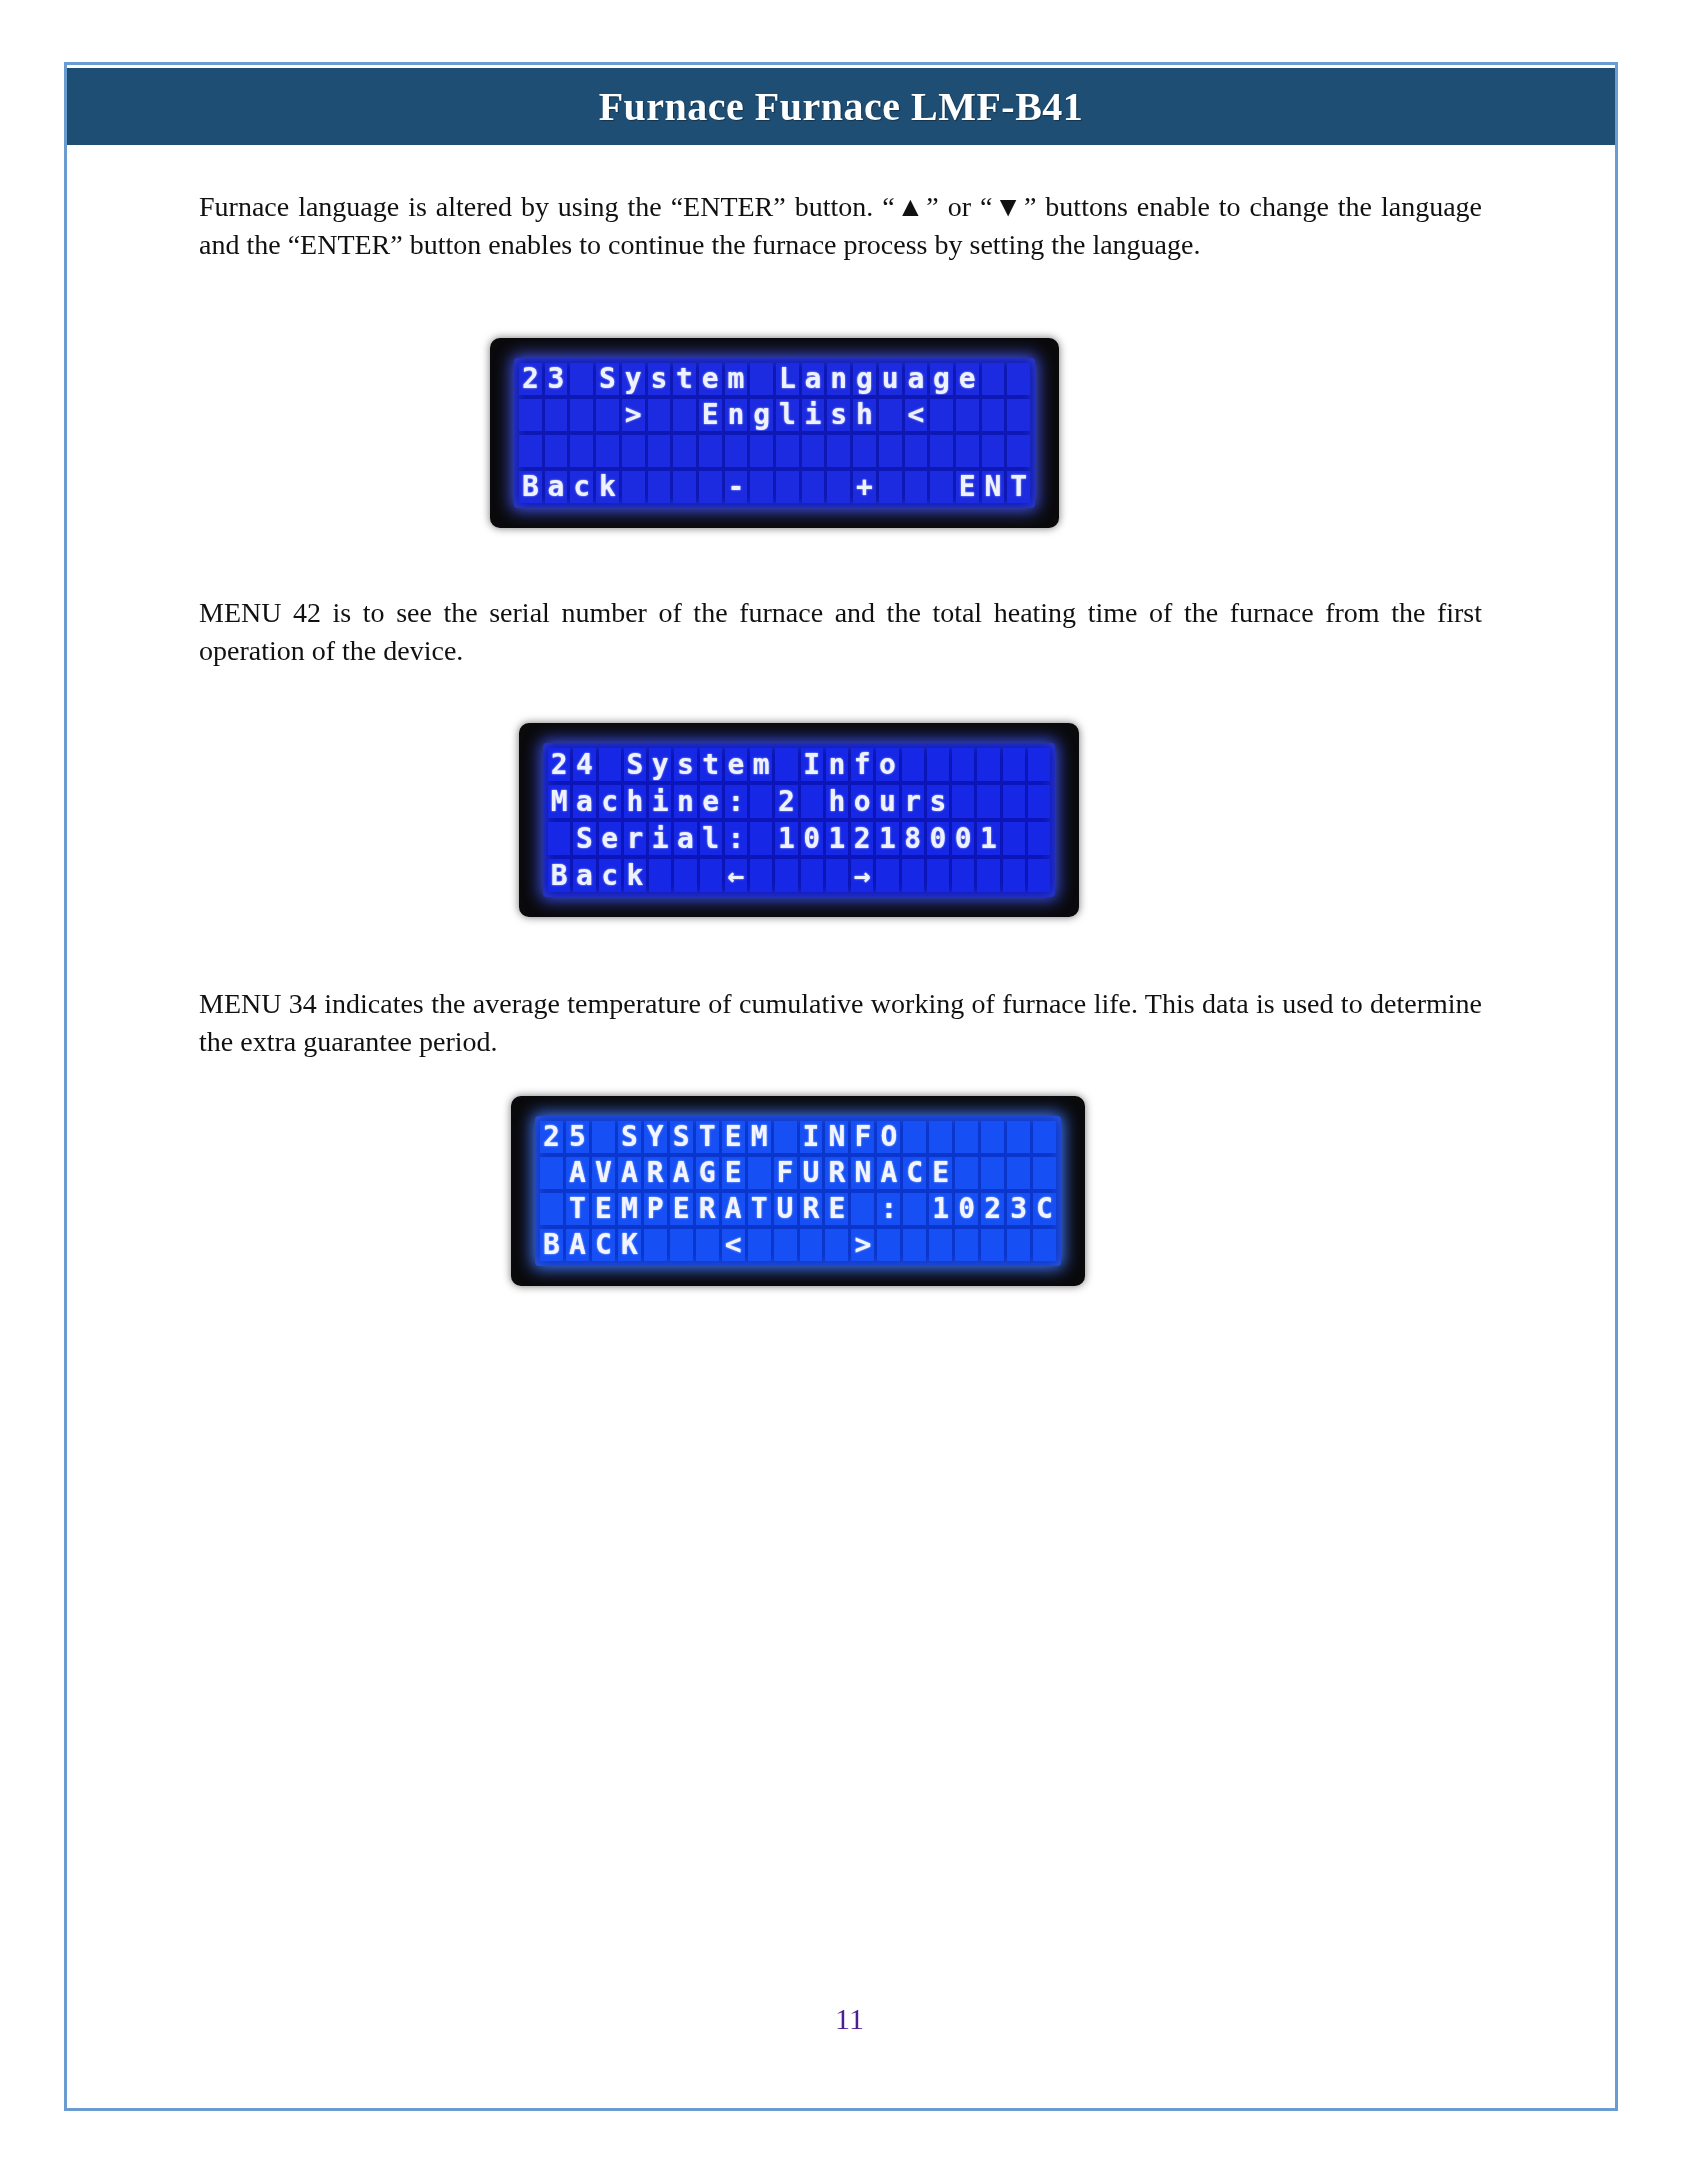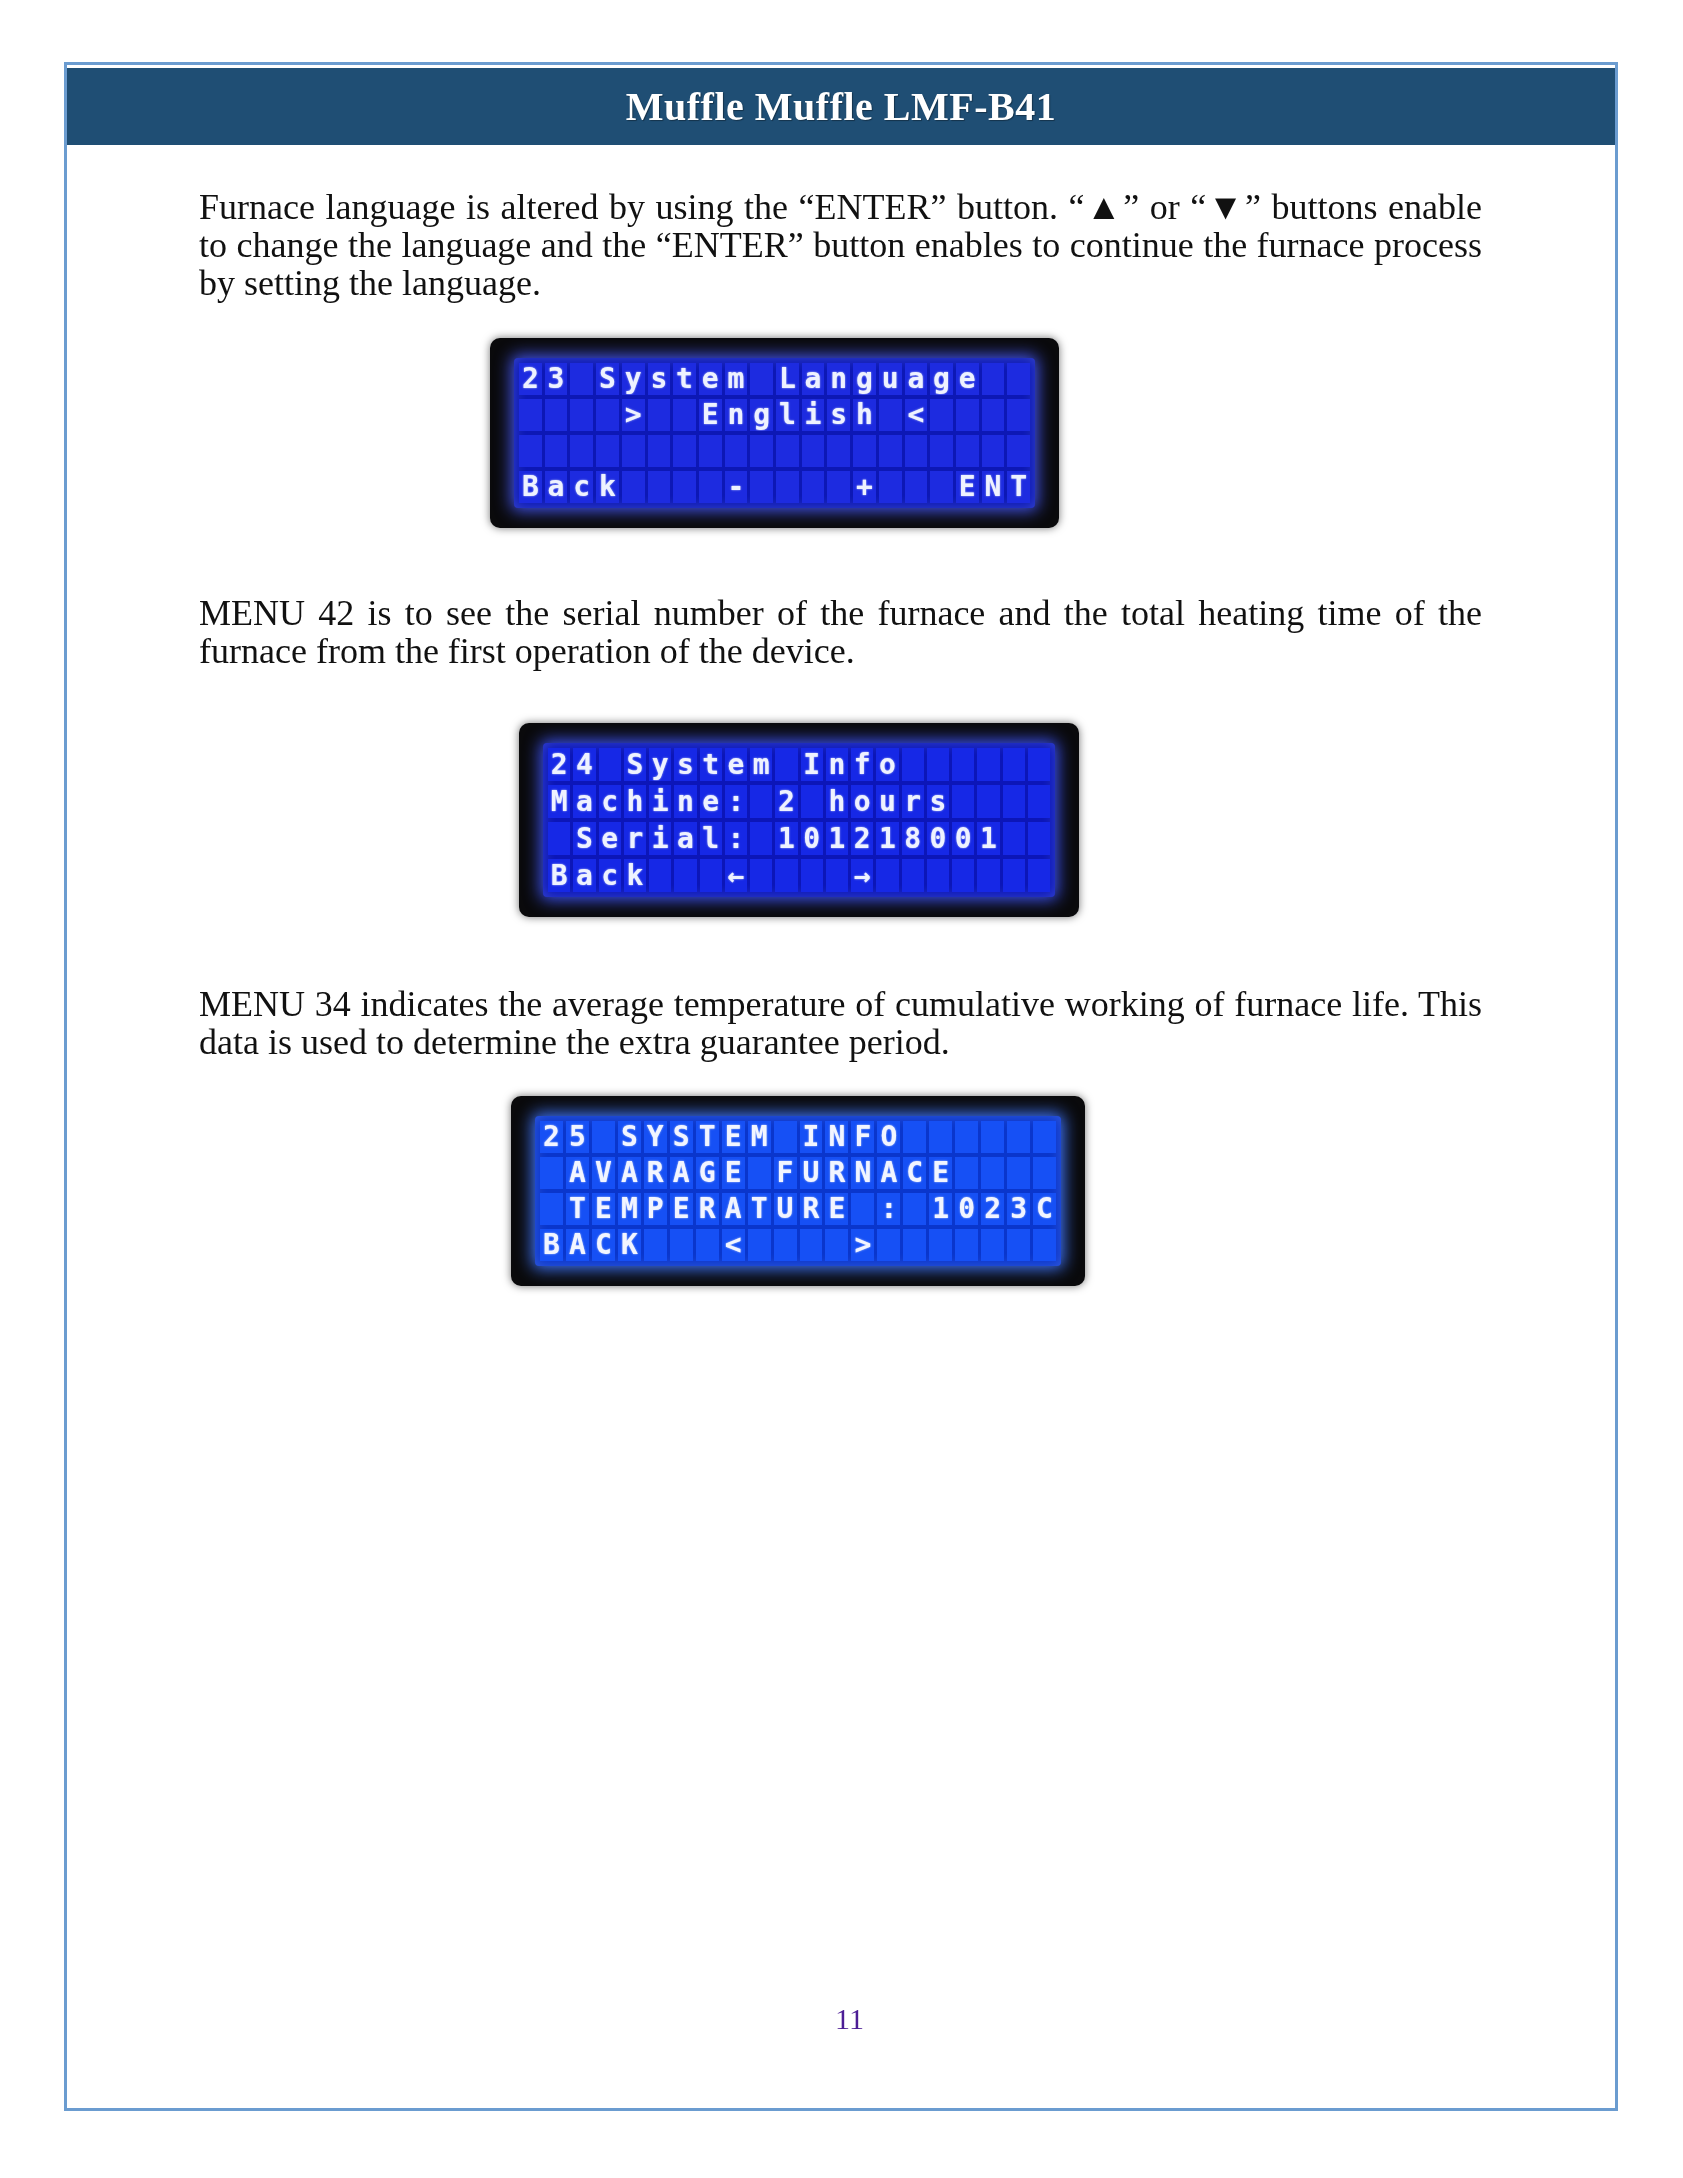--- a/index.html
+++ b/index.html
@@ -16,21 +16,21 @@
     position:absolute; left:67px; top:68px; width:1548px; height:77px;
     background:#1f4e74; display:flex; align-items:center; justify-content:center;
   }
   .header-bar h1 {
     margin:0; color:#ffffff; font-size:40px; font-weight:bold;
     letter-spacing:0.5px; font-family:"Liberation Serif","DejaVu Serif",serif;
     text-shadow:1px 1px 1px rgba(0,0,0,0.35);
   }
   .para {
     position:absolute; left:199px; width:1283px;
-    font-size:36px; line-height:38px; text-align:justify;
+    font-size:28px; line-height:38px; text-align:justify;
   }
   .lcd {
     position:absolute; background:#0a0a0c; border-radius:10px;
     padding:20px 24px; box-sizing:border-box;
     box-shadow:0 0 8px rgba(0,0,0,0.55);
   }
   .lcd-screen {
     width:100%; height:100%; box-sizing:border-box; border-radius:4px;
     background:var(--gap,#0d18b5);
     display:grid; grid-template-columns:repeat(20,1fr); grid-template-rows:repeat(4,1fr);
@@ -49,21 +49,21 @@
   }
 </style>
 </head>
 <body>
 
 <div class="page">
 
   <div class="page-frame"></div>
 
   <div class="header-bar">
-    <h1>Muffle Muffle LMF-B41</h1>
+    <h1>Furnace Furnace LMF-B41</h1>
   </div>
 
   <div class="para" style="top:188px;">Furnace language is altered by using the “ENTER” button. “▲” or “▼” buttons enable to change the language and the “ENTER” button enables to continue the furnace process by setting the language.</div>
 
   <div class="lcd" style="left: 490px; top: 338px; width: 569px; height: 190px; background: rgb(10, 10, 12); --cell: #1d2be0; --gap: #0d18b5; --rim: #4253ea; --lcdtext: #eef2ff;">
       <div class="lcd-screen">
         <span class="lcd-cell">2</span>
         <span class="lcd-cell">3</span>
         <span class="lcd-cell"> </span>
         <span class="lcd-cell">S</span>

